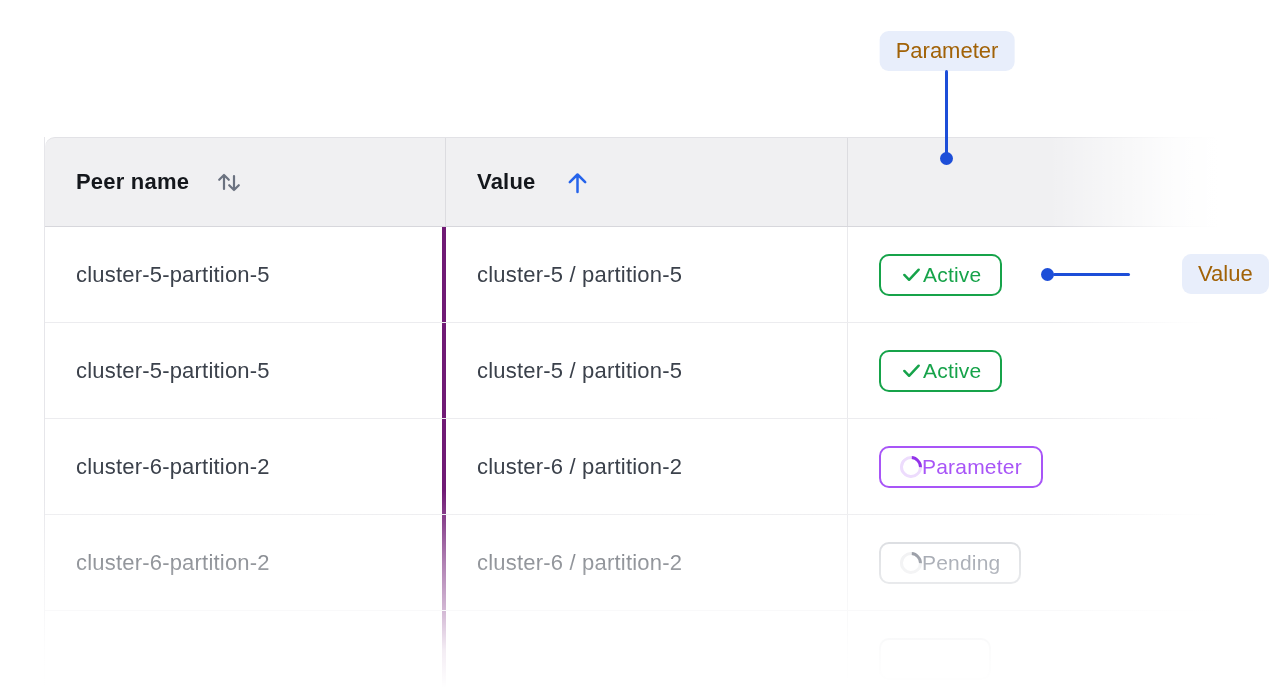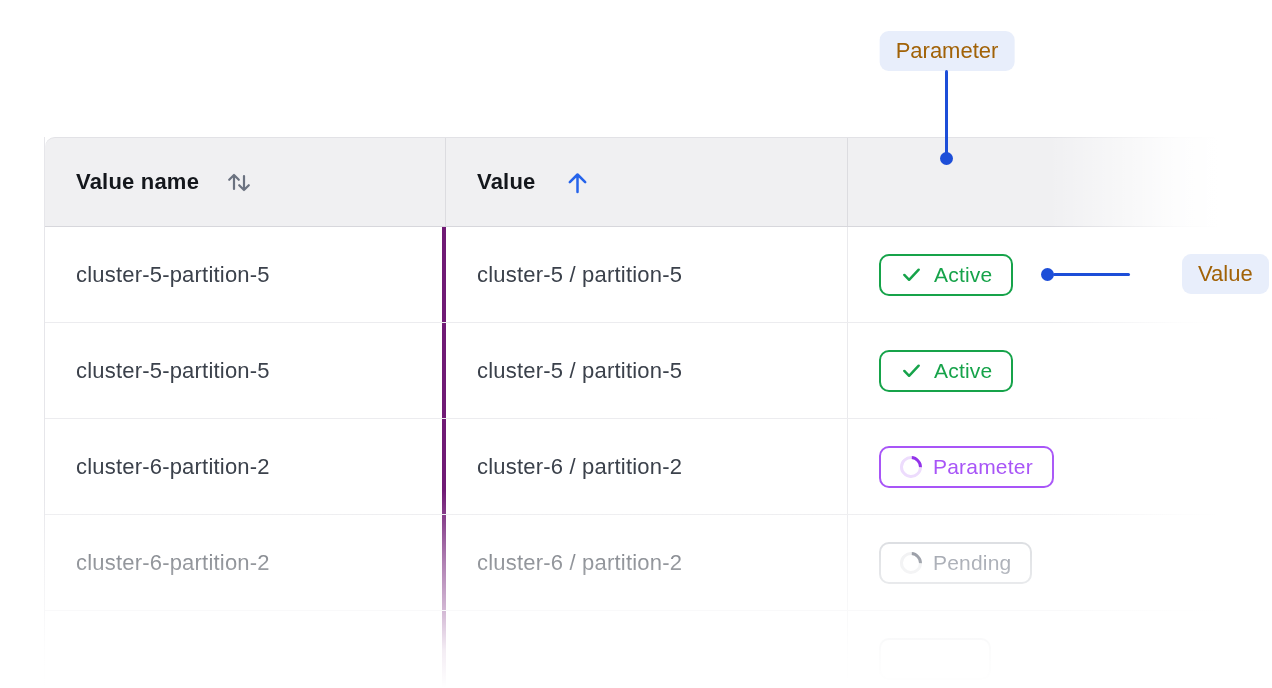--- a/index.html
+++ b/index.html
@@ -63,21 +63,20 @@
   .td:nth-child(2) { width: 402px; border-right: 1px solid #eaeaed; }
   .td:nth-child(3) { flex: 1; }
 
   .sort-icon { margin-left: 24px; display: inline-flex; }
   .asc-icon  { margin-left: 30px; display: inline-flex; }
 
   
   .badge {
     display: inline-flex;
     align-items: center;
-    gap: 11px;
     height: 42px;
     padding: 0 19px;
     border: 2px solid;
     border-radius: 10px;
     background: #ffffff;
     font-size: 21px;
     font-weight: 500;
     letter-spacing: 0.2px;
   }
   .badge.active   { border-color: #16a34a; color: #16a34a; }
@@ -139,21 +138,21 @@
   .value-pill { left: 1182px; top: 254px; }
 </style>
 </head>
 <body>
 
 <div class="stage">
 
   <div class="table">
     <div class="thead">
       <div class="th">
-        <span>Value name</span>
+        <span>Peer name</span>
         <span class="sort-icon">
           <svg width="31" height="30" viewBox="0 0 31 30" fill="none">
             <path d="M11 22 V8 M6.2 12.8 L11 8 L15.8 12.8" stroke="#6b7280" stroke-width="2.2" stroke-linecap="round" stroke-linejoin="round"></path>
             <path d="M21 9 V23 M16.2 18.2 L21 23 L25.8 18.2" stroke="#6b7280" stroke-width="2.2" stroke-linecap="round" stroke-linejoin="round"></path>
           </svg>
         </span>
       </div>
       <div class="th">
         <span>Value</span>
         <span class="asc-icon">

